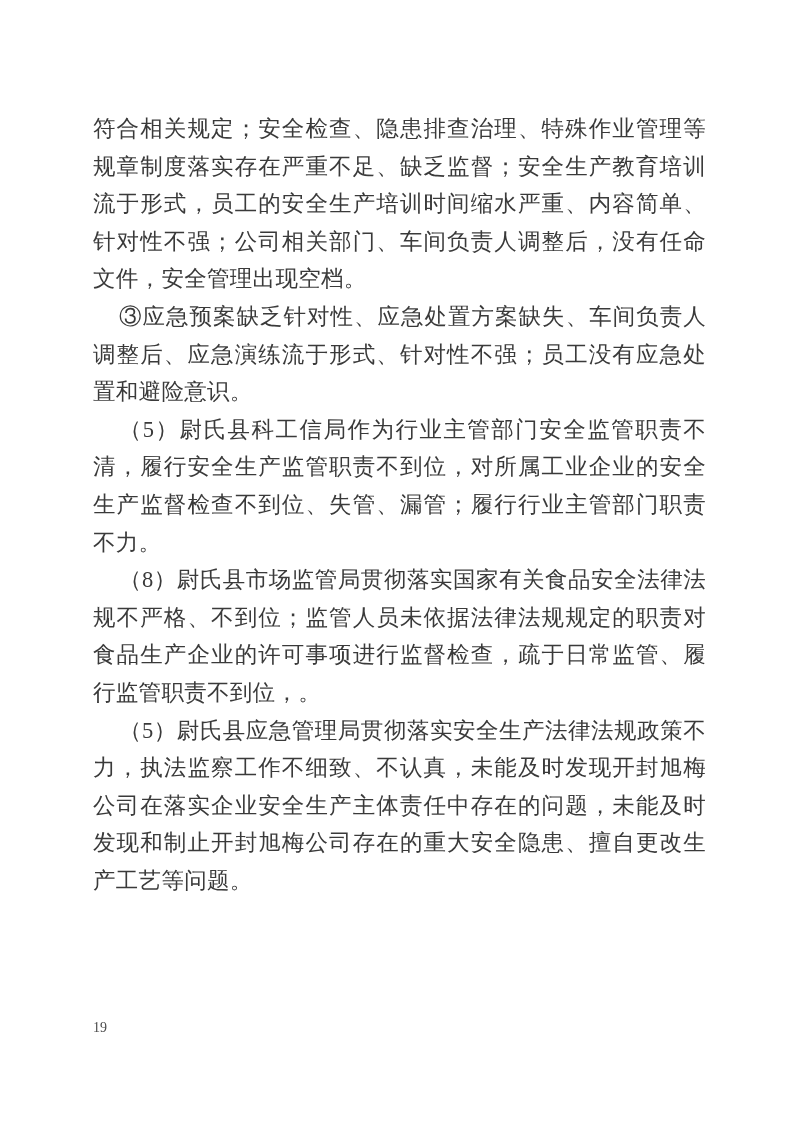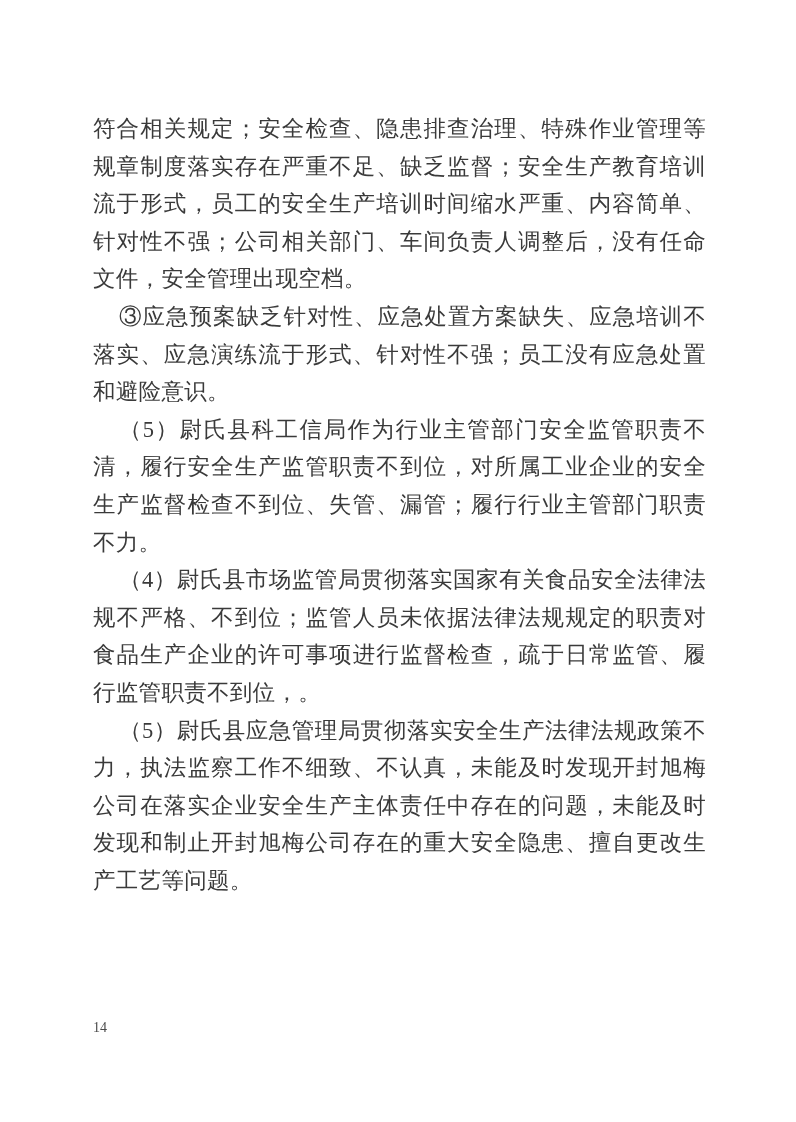--- a/index.html
+++ b/index.html
@@ -44,19 +44,19 @@
     color: #4a4a4a;
     font-family: "Liberation Serif", "DejaVu Serif", serif;
   }
 </style>
 </head>
 <body>
 
 <div class="page">
   <div class="content">
     <p class="para continuation">符合相关规定；安全检查、隐患排查治理、特殊作业管理等规章制度落实存在严重不足、缺乏监督；安全生产教育培训流于形式，员工的安全生产培训时间缩水严重、内容简单、针对性不强；公司相关部门、车间负责人调整后，没有任命文件，安全管理出现空档。</p>
-    <p class="para">③应急预案缺乏针对性、应急处置方案缺失、应急培训不落实、应急演练流于形式、针对性不强；员工没有应急处置和避险意识。</p>
+    <p class="para">③应急预案缺乏针对性、应急处置方案缺失、车间负责人调整后、应急演练流于形式、针对性不强；员工没有应急处置和避险意识。</p>
     <p class="para">（5）尉氏县科工信局作为行业主管部门安全监管职责不清，履行安全生产监管职责不到位，对所属工业企业的安全生产监督检查不到位、失管、漏管；履行行业主管部门职责不力。</p>
-    <p class="para">（4）尉氏县市场监管局贯彻落实国家有关食品安全法律法规不严格、不到位；监管人员未依据法律法规规定的职责对食品生产企业的许可事项进行监督检查，疏于日常监管、履行监管职责不到位，。</p>
+    <p class="para">（8）尉氏县市场监管局贯彻落实国家有关食品安全法律法规不严格、不到位；监管人员未依据法律法规规定的职责对食品生产企业的许可事项进行监督检查，疏于日常监管、履行监管职责不到位，。</p>
     <p class="para">（5）尉氏县应急管理局贯彻落实安全生产法律法规政策不力，执法监察工作不细致、不认真，未能及时发现开封旭梅公司在落实企业安全生产主体责任中存在的问题，未能及时发现和制止开封旭梅公司存在的重大安全隐患、擅自更改生产工艺等问题。</p>
   </div>
-  <div class="page-number">14</div>
+  <div class="page-number">19</div>
 </div>
 
 </body></html>

